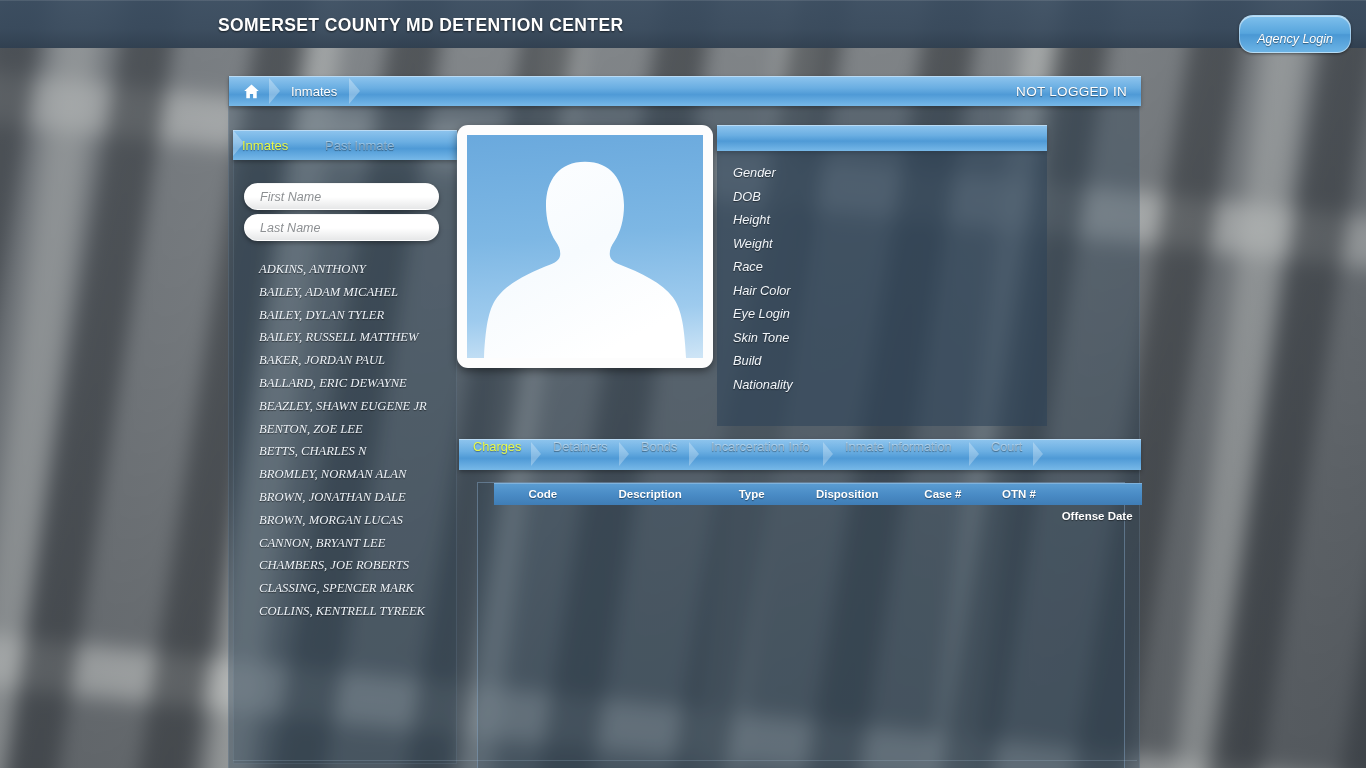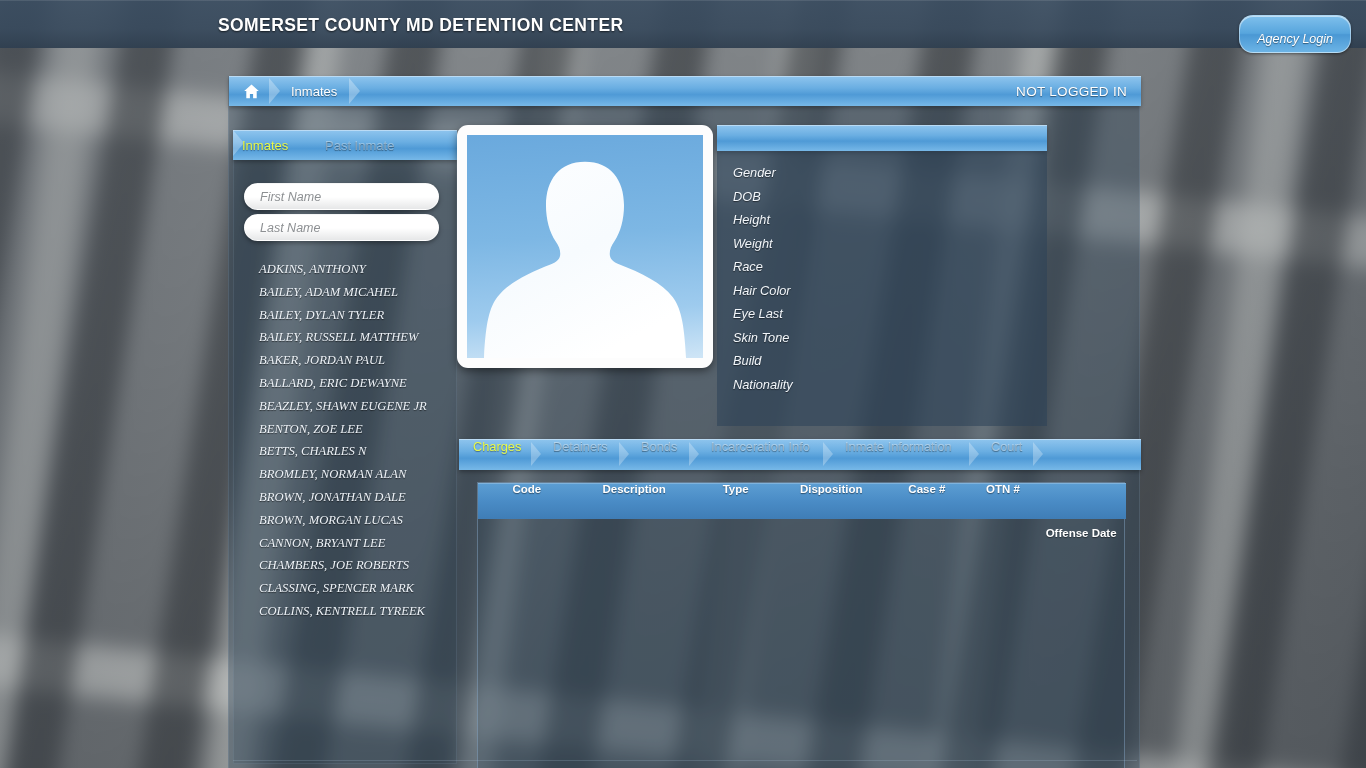--- a/index.html
+++ b/index.html
@@ -227,24 +227,24 @@
     border-left: 10px solid rgba(255,255,255,0.28);
   }
 
   
   #table-wrap {
     position: absolute; left: 248px; top: 406px; width: 648px; height: 334px;
     border: 1px solid rgba(150,185,220,0.40);
     background: rgba(42,62,84,0.22);
   }
   #table-head {
-    position: absolute; left: 0; top: 0; width: 648px; height: 36px;
+    position: absolute; left: 16px; top: 0; width: 648px; height: 22px;
     background: linear-gradient(180deg, #5c9ed3 0%, #4a8cc6 50%, #3f7db6 100%);
     box-shadow: 0 1px 0 rgba(255,255,255,0.22) inset;
-    display: flex; 
+    display: flex; align-items: center;
   }
   #table-head span {
     font-size: 11.5px; font-weight: bold; color: #ffffff;
     text-shadow: 0 1px 1px rgba(0,0,0,0.45);
     text-align: center; white-space: nowrap;
   }
   #table-body { position: absolute; left: 0; top: 22px; width: 648px; height: 311px; }
   #shell-bottom {
     position: absolute; left: 4px; top: 684px; width: 904px; height: 1px;
     background: rgba(170,195,220,0.22);
@@ -328,21 +328,21 @@
 
   <div id="info-topbar" class="bluebar"></div>
   <div id="info-panel"></div>
   <div id="info-labels">
       <span class="info-label">Gender</span>
       <span class="info-label">DOB</span>
       <span class="info-label">Height</span>
       <span class="info-label">Weight</span>
       <span class="info-label">Race</span>
       <span class="info-label">Hair Color</span>
-      <span class="info-label">Eye Last</span>
+      <span class="info-label">Eye Login</span>
       <span class="info-label">Skin Tone</span>
       <span class="info-label">Build</span>
       <span class="info-label">Nationality</span>
     </div>
 
   <div id="tabstrip" class="bluebar">
       <div class="dtab active" style="left: 14px;">Charges</div>
       <div class="dtab-arrow" style="left: 72px;"></div>
       <div class="dtab inactive" style="left: 94px;">Detainers</div>
       <div class="dtab-arrow" style="left: 160px;"></div>

